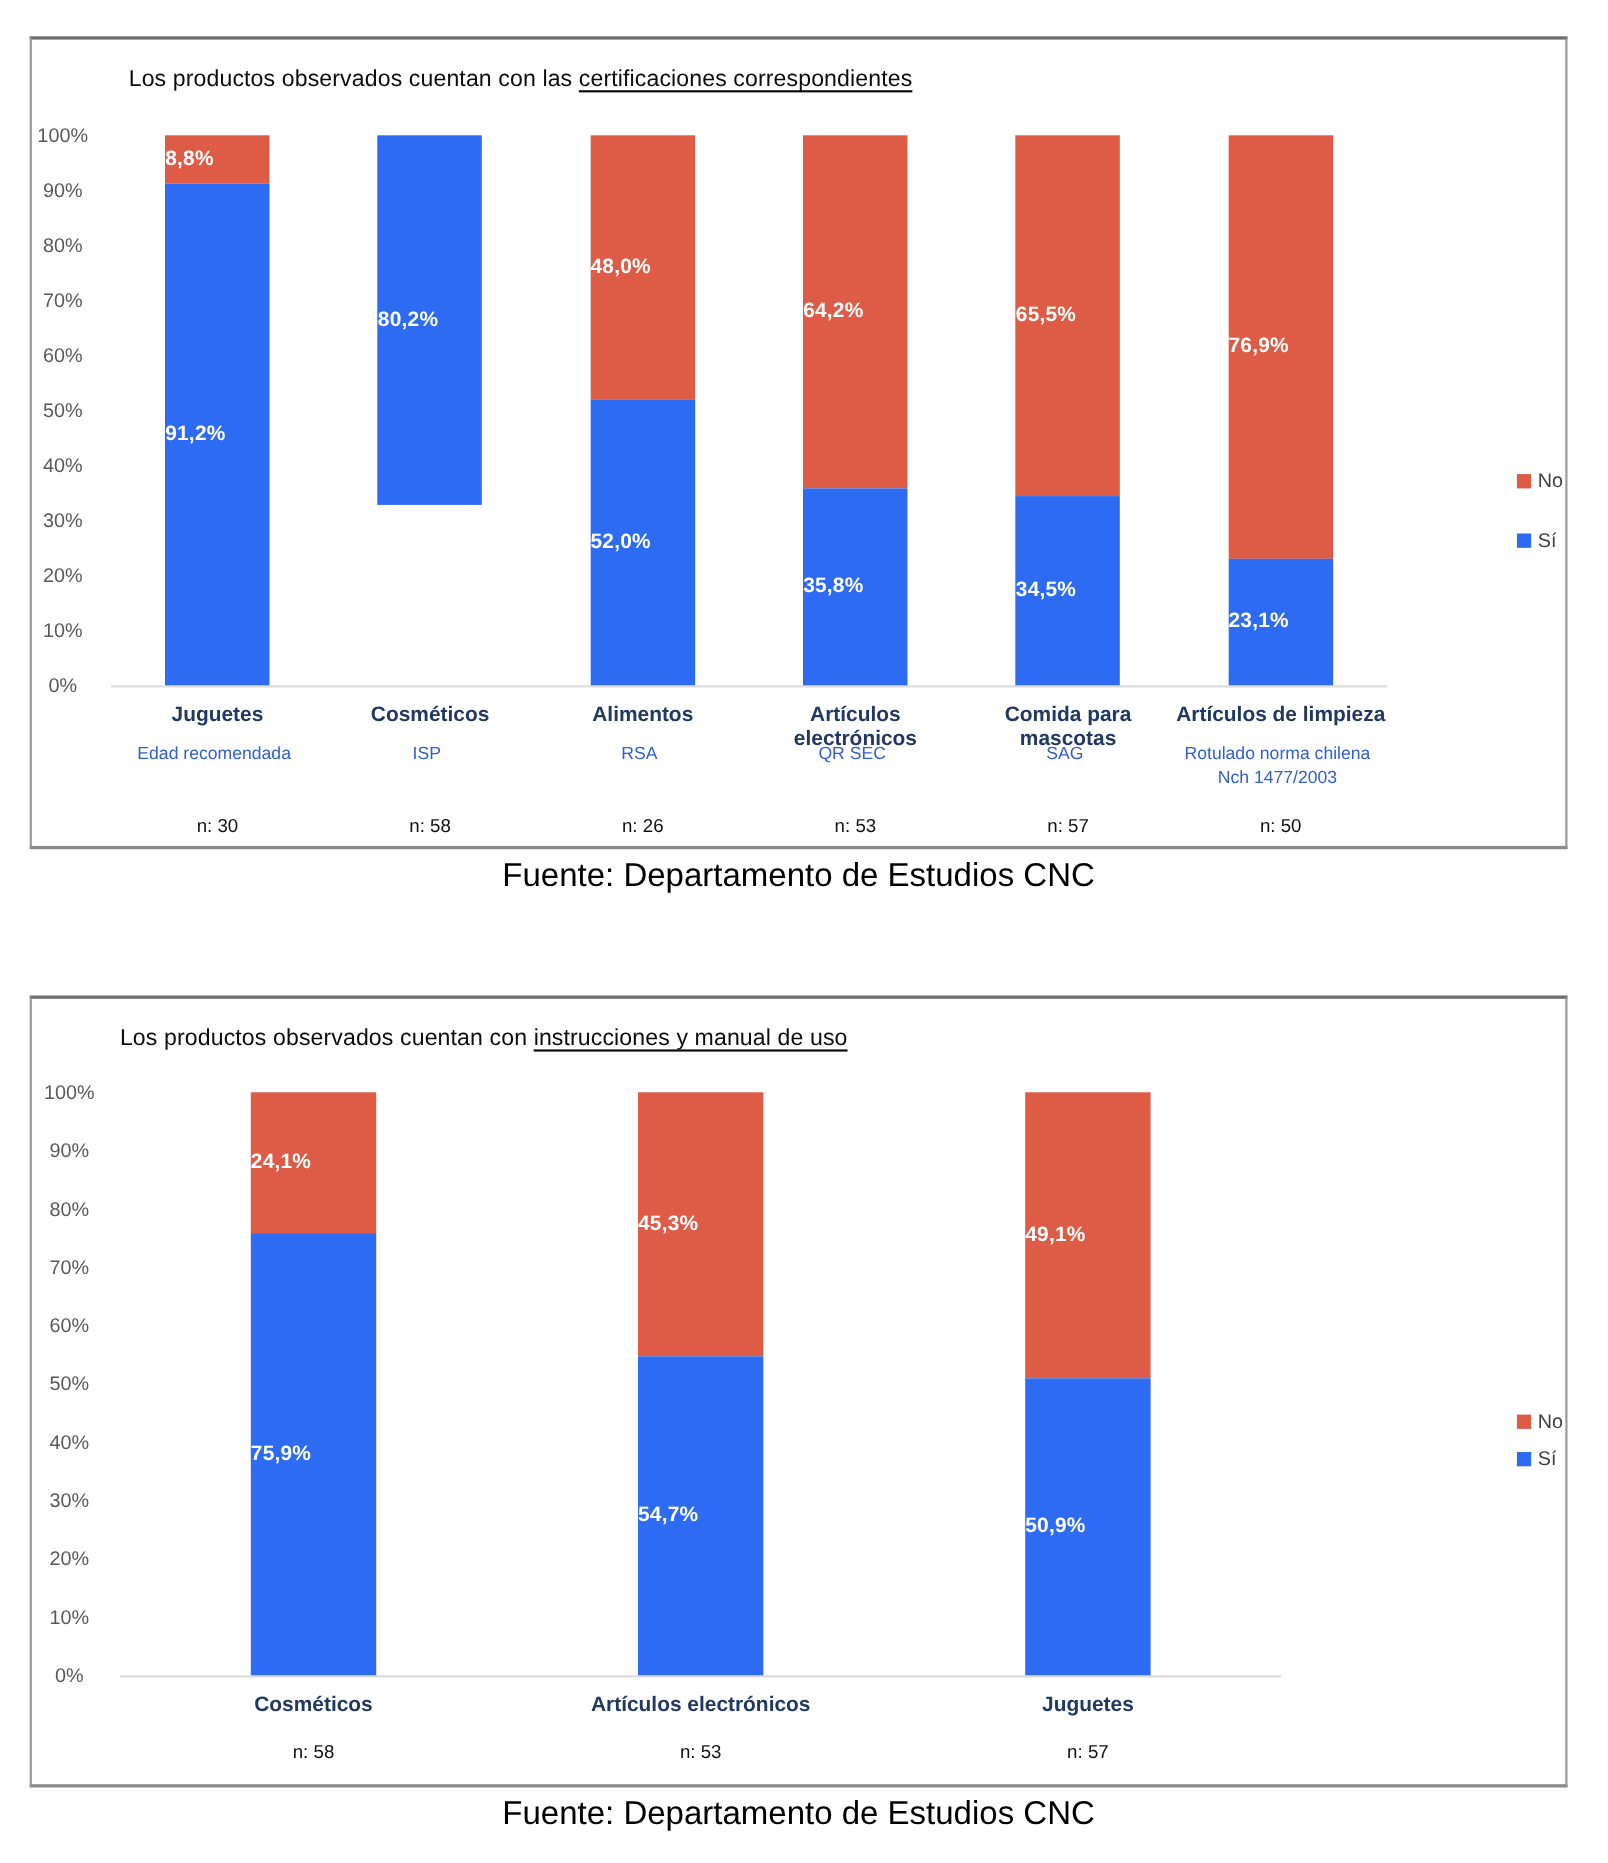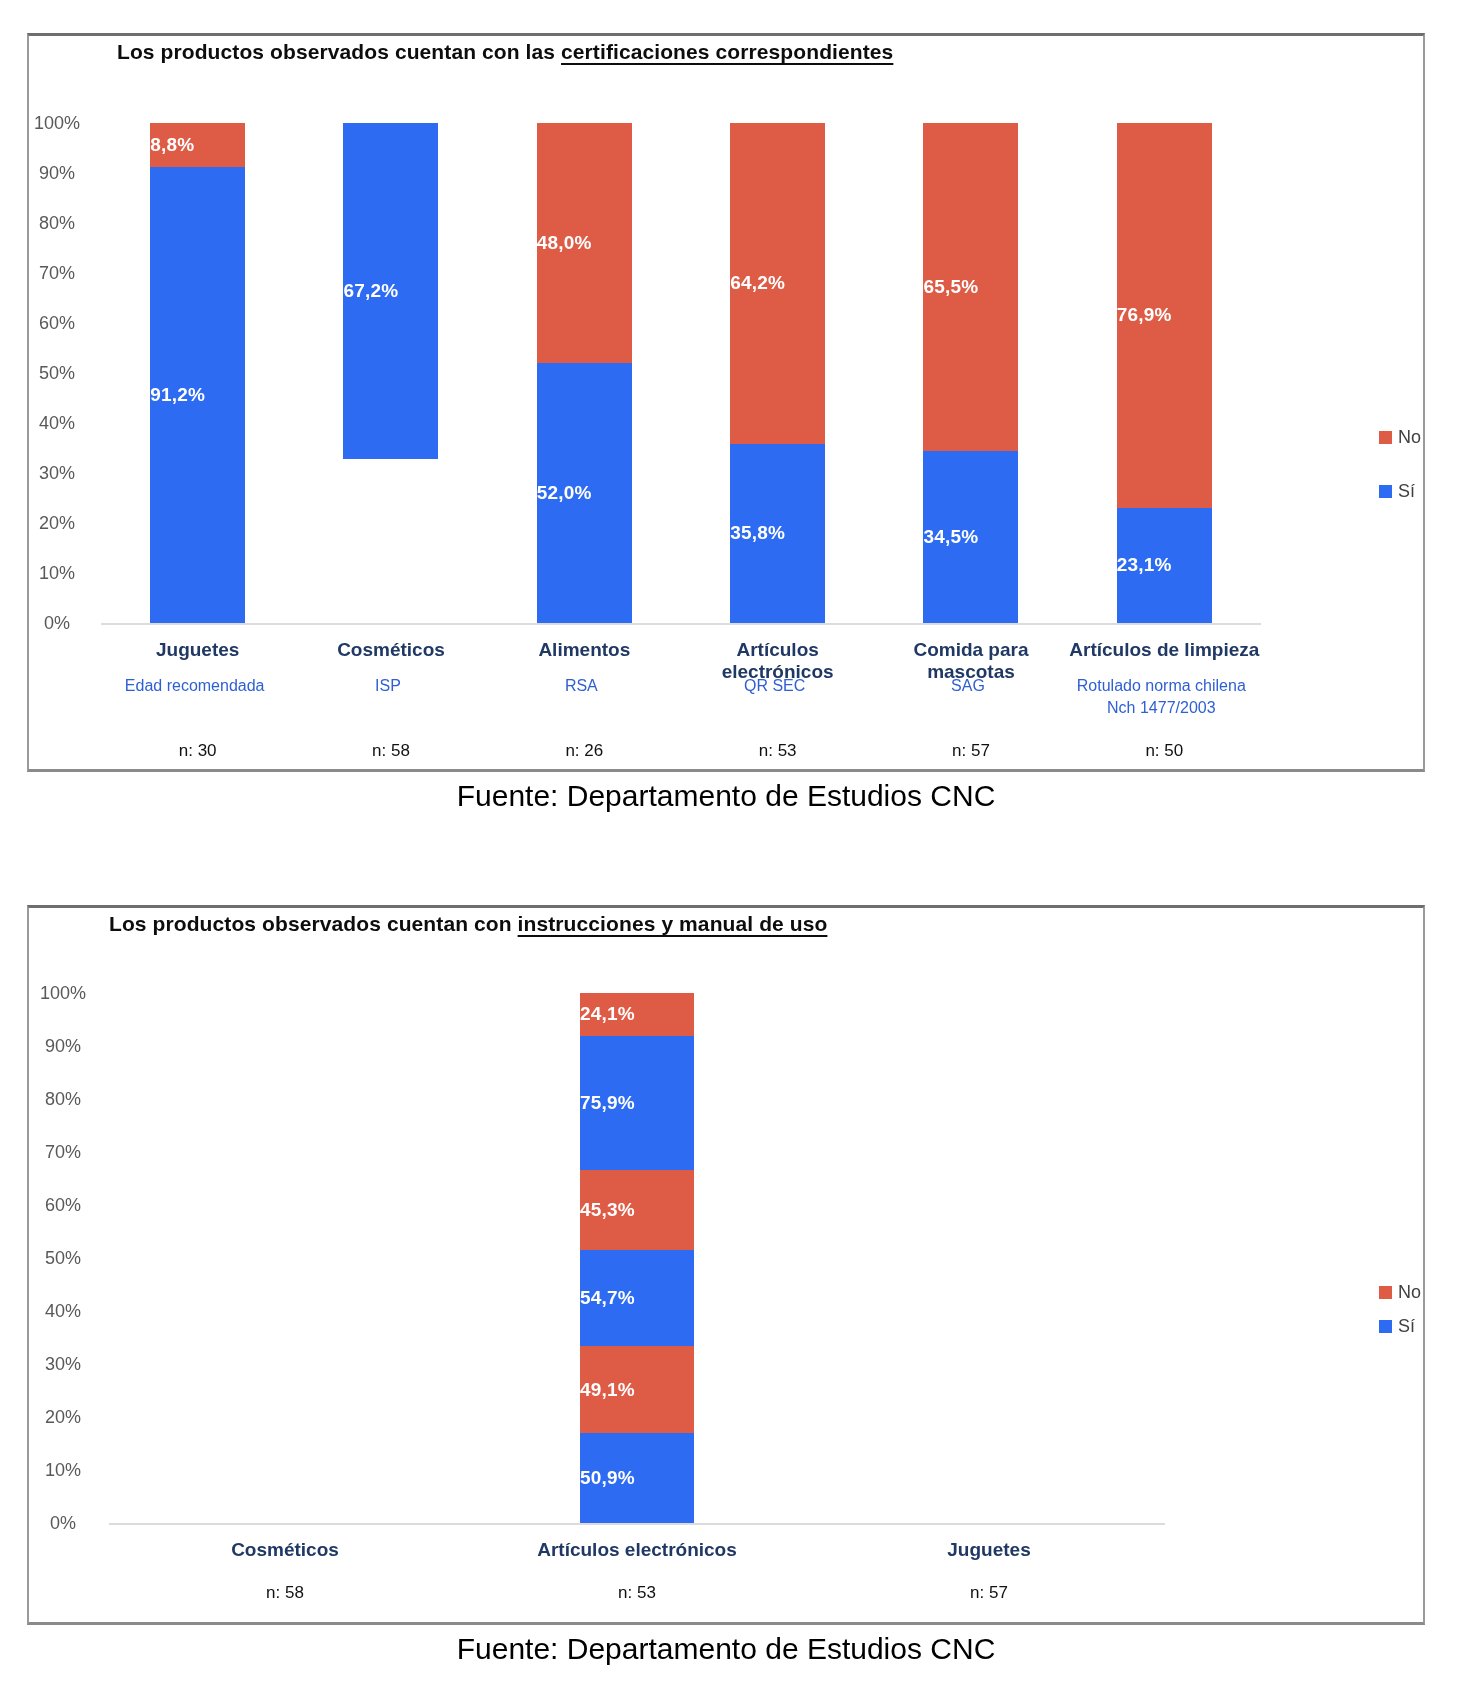--- a/index.html
+++ b/index.html
@@ -1,20 +1,20 @@
 <!DOCTYPE html>
 <html><head>
 <meta charset="utf-8">
 <style>
   html,body{margin:0;padding:0;background:#ffffff;}
   body{width:1462px;height:1694px;position:relative;overflow:hidden;
        font-family:"Liberation Sans","DejaVu Sans",sans-serif;-webkit-font-smoothing:antialiased;}
   .box{position:absolute;left:27px;width:1398px;box-sizing:border-box;background:#fff;
        border:2px solid #9a9a9a;border-top:3px solid #6e6e6e;border-bottom:3px solid #8a8a8a;}
-  .title{position:absolute;top:4px;left:88px;margin:0;font-size:21px;font-weight:bold;color:#0d0d0d;letter-spacing:.1px;}
+  .title{position:absolute;top:24px;left:88px;margin:0;font-size:21px;font-weight:normal;color:#0d0d0d;letter-spacing:.1px;}
   .title .u{text-decoration:underline;text-decoration-thickness:2px;text-underline-offset:4px;}
   .area{position:absolute;left:0;right:0;}
   .yaxis{position:absolute;top:0;left:0;}
   .ytick{position:absolute;right:0;width:100%;text-align:center;font-size:18px;color:#595959;line-height:22px;}
   .plot{position:absolute;top:0;border-bottom:2px solid #dcdcdc;display:flex;}
   .col{flex:1;display:flex;align-items:flex-end;justify-content:center;height:100%;}
   .bar{height:100%;display:flex;flex-direction:column;}
   .seg{display:flex;align-items:center;}
   .seglbl{color:#ffffff;font-size:19px;font-weight:bold;letter-spacing:.2px;}
   .labrow{position:absolute;display:flex;}
@@ -55,21 +55,21 @@
               <span class="seglbl">8,8%</span>
             </div>
             <div class="seg" style="height: 91.2%; background: rgb(45, 107, 242);">
               <span class="seglbl">91,2%</span>
             </div>
           </div>
         </div>
         <div class="col">
           <div class="bar" style="width: 95px;">
             <div class="seg" style="height: 67.2%; background: rgb(45, 107, 242);">
-              <span class="seglbl">67,2%</span>
+              <span class="seglbl">80,2%</span>
             </div>
           </div>
         </div>
         <div class="col">
           <div class="bar" style="width: 95px;">
             <div class="seg" style="height: 48%; background: rgb(222, 91, 70);">
               <span class="seglbl">48,0%</span>
             </div>
             <div class="seg" style="height: 52%; background: rgb(45, 107, 242);">
               <span class="seglbl">52,0%</span>
@@ -190,21 +190,21 @@
         <div class="ytick" style="top: 95px;">80%</div>
         <div class="ytick" style="top: 148px;">70%</div>
         <div class="ytick" style="top: 201px;">60%</div>
         <div class="ytick" style="top: 254px;">50%</div>
         <div class="ytick" style="top: 307px;">40%</div>
         <div class="ytick" style="top: 360px;">30%</div>
         <div class="ytick" style="top: 413px;">20%</div>
         <div class="ytick" style="top: 466px;">10%</div>
         <div class="ytick" style="top: 519px;">0%</div>
       </div>
-      <div class="plot" style="left: 80px; width: 1056px; height: 530px; flex-direction: column;">
+      <div class="plot" style="left: 80px; width: 1056px; height: 530px;">
         <div class="col">
           <div class="bar" style="width: 114px;">
             <div class="seg" style="height: 24.1%; background: rgb(222, 91, 70);">
               <span class="seglbl">24,1%</span>
             </div>
             <div class="seg" style="height: 75.9%; background: rgb(45, 107, 242);">
               <span class="seglbl">75,9%</span>
             </div>
           </div>
         </div>

